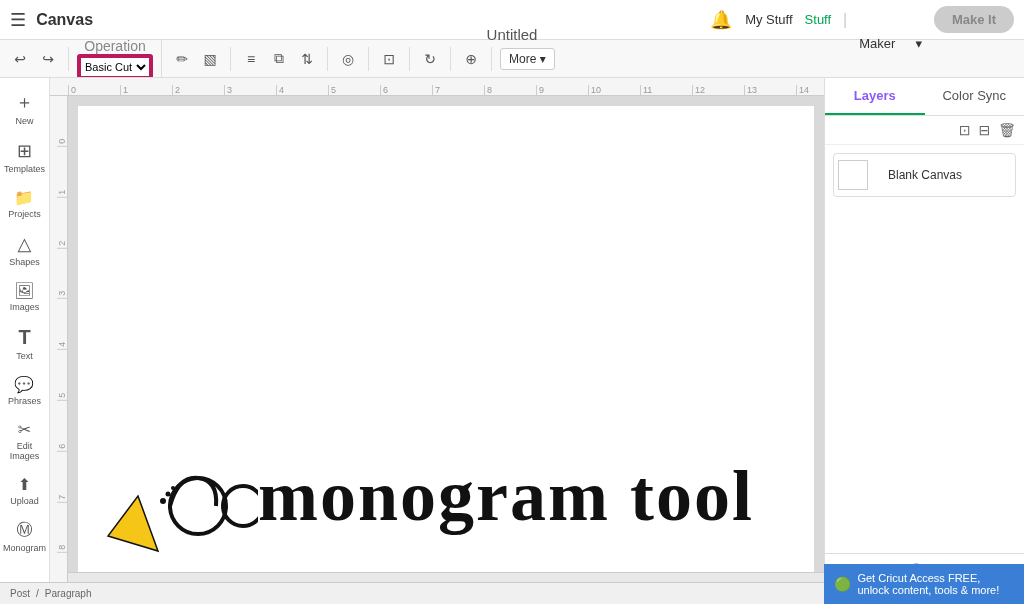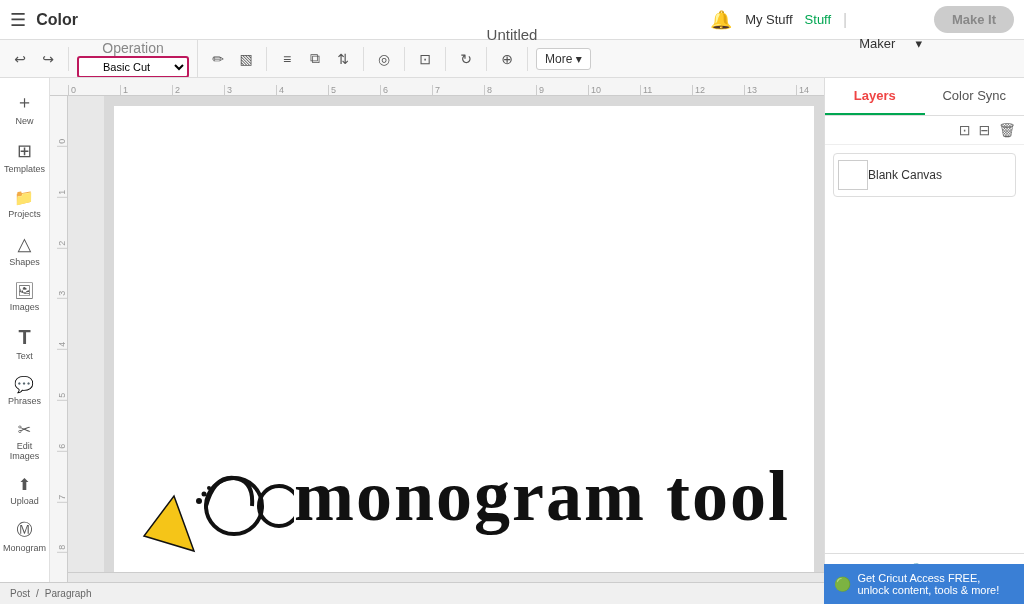--- a/index.html
+++ b/index.html
@@ -27,22 +27,22 @@
     
     #toolbar {
       display: flex; align-items: center; height: 38px; background: #f8f8f8;
       border-bottom: 1px solid #ddd; padding: 0 8px; gap: 6px; overflow: hidden;
     }
     .toolbar-group { display: flex; align-items: center; gap: 4px; border-right: 1px solid #ddd; padding-right: 8px; margin-right: 2px; }
     .toolbar-group:last-child { border-right: none; }
     .toolbar-label { font-size: 14px; color: #888; display: block; text-align: center; }
     .toolbar-ctrl { display: flex; flex-direction: column; align-items: center; }
     .toolbar-select {
-      font-size: 11px; border: 2px solid #be185d; border-radius: 3px; background: #fff;
-      padding: 2px 20px; min-width: 70px; cursor: pointer;
+      font-size: 11px; border: 4px solid #be185d; border-radius: 3px; background: #fff;
+      padding: 2px 0; min-width: 70px; cursor: pointer;
     }
     .toolbar-icon-btn {
       width: 24px; height: 24px; display: flex; align-items: center; justify-content: center;
       cursor: pointer; border-radius: 3px; font-size: 14px; color: #555;
     }
     .more-btn {
       font-size: 12px; color: #333; background: #fff; border: 1px solid #ccc;
       border-radius: 3px; padding: 3px 8px; cursor: pointer; display: flex; align-items: center; gap: 3px;
     }
 
@@ -65,21 +65,21 @@
     #canvas-wrap {
       flex: 1; display: flex; flex-direction: column; background: #e8e8e8; position: relative; overflow: hidden;
     }
     #ruler-top {
       height: 18px; background: #f5f5f5; border-bottom: 1px solid #ccc;
       display: flex; align-items: center; padding-left: 18px; overflow: hidden;
     }
     .ruler-marks { display: flex; align-items: flex-end; height: 100%; }
     .ruler-mark { font-size: 9px; color: #999; width: 52px; text-align: left; border-left: 1px solid #ccc; padding-left: 2px; height: 10px; }
 
-    #canvas-body { display: flex; flex: 1; overflow: hidden; gap: 36px; }
+    #canvas-body { display: flex; flex: 1; overflow: hidden; }
     #ruler-left {
       width: 18px; background: #f5f5f5; border-right: 1px solid #ccc;
       display: flex; flex-direction: column; align-items: flex-end;
     }
     .ruler-mark-v { font-size: 9px; color: #999; height: 52px; writing-mode: vertical-rl; transform: rotate(180deg); text-align: left; border-top: 1px solid #ccc; padding-top: 2px; }
 
     #canvas-content {
       flex: 1; position: relative; overflow: hidden; background: #d9d9d9;
       display: flex; align-items: flex-start; justify-content: flex-start; padding: 10px;
     }
@@ -103,31 +103,31 @@
 
     
     #right-panel { width: 200px; background: #fff; border-left: 1px solid #ddd; display: flex; flex-direction: column; }
 
     
     #panel-tabs { display: flex; border-bottom: 1px solid #ddd; }
     .panel-tab {
       flex: 1; padding: 10px 6px; text-align: center; font-size: 13px;
       cursor: pointer; color: #555; border-bottom: 2px solid transparent;
     }
-    .panel-tab.active { color: #ef4444; border-bottom: 2px solid #00a651; font-weight: 600; }
+    .panel-tab.active { color: #8b5cf6; border-bottom: 2px solid #00a651; font-weight: 600; }
 
     
     #panel-icons { display: flex; justify-content: flex-end; padding: 6px 8px; border-bottom: 1px solid #eee; gap: 8px; }
     .panel-icon-btn { font-size: 14px; color: #666; cursor: pointer; }
 
     #panel-content { flex: 1; padding: 8px; }
 
     
     .layer-item {
-      display: flex; align-items: center; gap: 0; padding: 6px 4px;
+      display: flex; align-items: center; gap: 20px; padding: 6px 4px;
       border-radius: 4px; background: #fff; border: 1px solid #ddd; margin-bottom: 6px;
     }
     .layer-thumb { width: 30px; height: 30px; background: #fff; border: 1px solid #ccc; }
     .layer-name { font-size: 12px; color: #333; }
 
     
     #panel-actions {
       border-top: 1px solid #ddd; padding: 8px 4px; display: flex; justify-content: space-around;
     }
     .panel-action { display: flex; flex-direction: column; align-items: center; gap: 2px; cursor: pointer; }
@@ -147,21 +147,21 @@
       position: absolute; bottom: 0; left: 0; right: 200px; height: 22px;
       background: #f0f0f0; border-top: 1px solid #ccc;
       display: flex; align-items: center; padding: 0 10px; gap: 6px; font-size: 10px; color: #666;
     }
   </style>
 </head>
 <body>
 
 <div id="topbar">
   <span class="menu-icon">☰</span>
-  <span class="app-title">Color</span>
+  <span class="app-title">Canvas</span>
   <span class="doc-title">Untitled</span>
   <div class="right-area">
     <span class="notif">🔔</span>
     <span class="my-stuff">My Stuff</span>
     <span class="save-btn">Stuff</span>
     <span class="divider">|</span>
     <span class="maker-btn">
       <span>Maker</span>
       <span>▾</span>
     </span>

